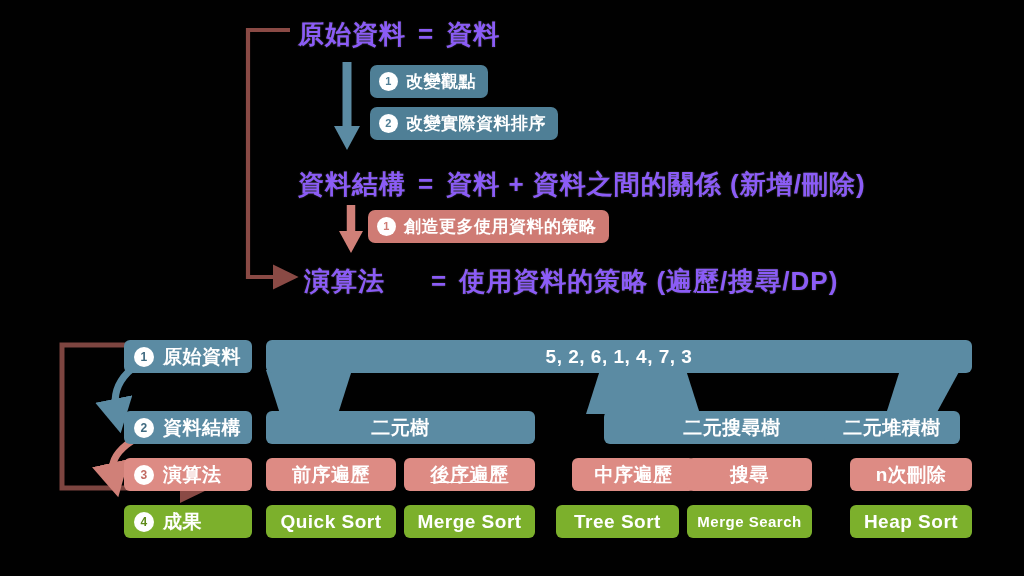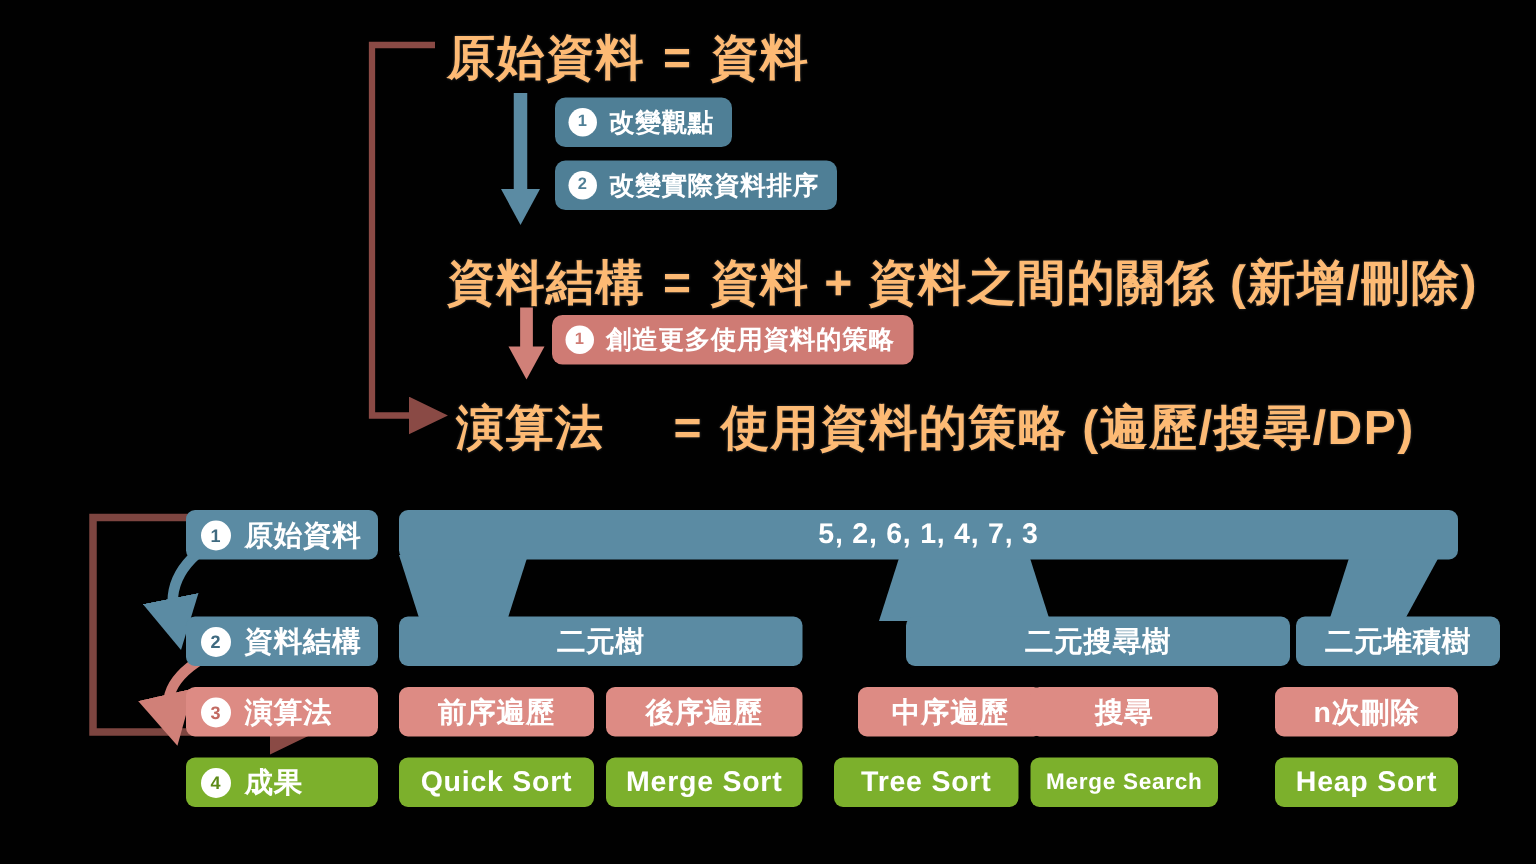--- a/index.html
+++ b/index.html
@@ -14,23 +14,23 @@
     position: relative;
     width: 1024px;
     height: 576px;
     background: #010101;
     overflow: hidden;
   }
 
   
   .eq {
     position: absolute;
-    color: #fdba74;
-    font-weight: bold;
-    font-size: 32px;
+    color: #8b5cf6;
+    font-weight: bold;
+    font-size: 26px;
     letter-spacing: 1px;
     white-space: nowrap;
     text-shadow: 0 0 2px rgba(255,255,255,0.25);
   }
   .eq .sp { display: inline-block; width: 12px; }
 
   
   .pill {
     position: absolute;
     display: flex;
@@ -191,24 +191,24 @@
 
   <div class="cell green label" style="left:124px; top:505px; width:128px; height:33px;">
     <span class="badge">4</span>
     <span>成果</span>
   </div>
 
   <div class="cell blue" style="left:266px; top:340px; width:706px; height:33px;">5, 2, 6, 1, 4, 7, 3</div>
 
   <div class="cell blue2" style="left:266px; top:411px; width:269px; height:33px;">二元樹</div>
   <div class="cell blue2" style="left:556px; top:411px; width:256px; height:33px;margin-left:48px;">二元搜尋樹</div>
-  <div class="cell blue2" style="left:864px; top:411px; width:136px; height:33px;">二元堆積樹</div>
+  <div class="cell blue2" style="left:824px; top:411px; width:136px; height:33px;">二元堆積樹</div>
 
   <div class="cell pink" style="left:266px; top:458px; width:130px; height:33px;">前序遍歷</div>
-  <div class="cell pink" style="left:404px; top:458px; width:131px; height:33px;">後序遍歷</div>
+  <div class="cell pink" style="left:404px; top:458px; width:131px; height:33px;text-decoration:underline;">後序遍歷</div>
   <div class="cell pink" style="left:556px; top:458px; width:123px; height:33px;margin-left:16px;">中序遍歷</div>
   <div class="cell pink" style="left:687px; top:458px; width:125px; height:33px;">搜尋</div>
   <div class="cell pink" style="left:850px; top:458px; width:122px; height:33px;">n次刪除</div>
 
   <div class="cell green" style="left:266px; top:505px; width:130px; height:33px;">Quick Sort</div>
   <div class="cell green" style="left:404px; top:505px; width:131px; height:33px;">Merge Sort</div>
   <div class="cell green" style="left:556px; top:505px; width:123px; height:33px;">Tree Sort</div>
   <div class="cell green small" style="left:687px; top:505px; width:125px; height:33px;">Merge Search</div>
   <div class="cell green" style="left:850px; top:505px; width:122px; height:33px;">Heap Sort</div>
 

